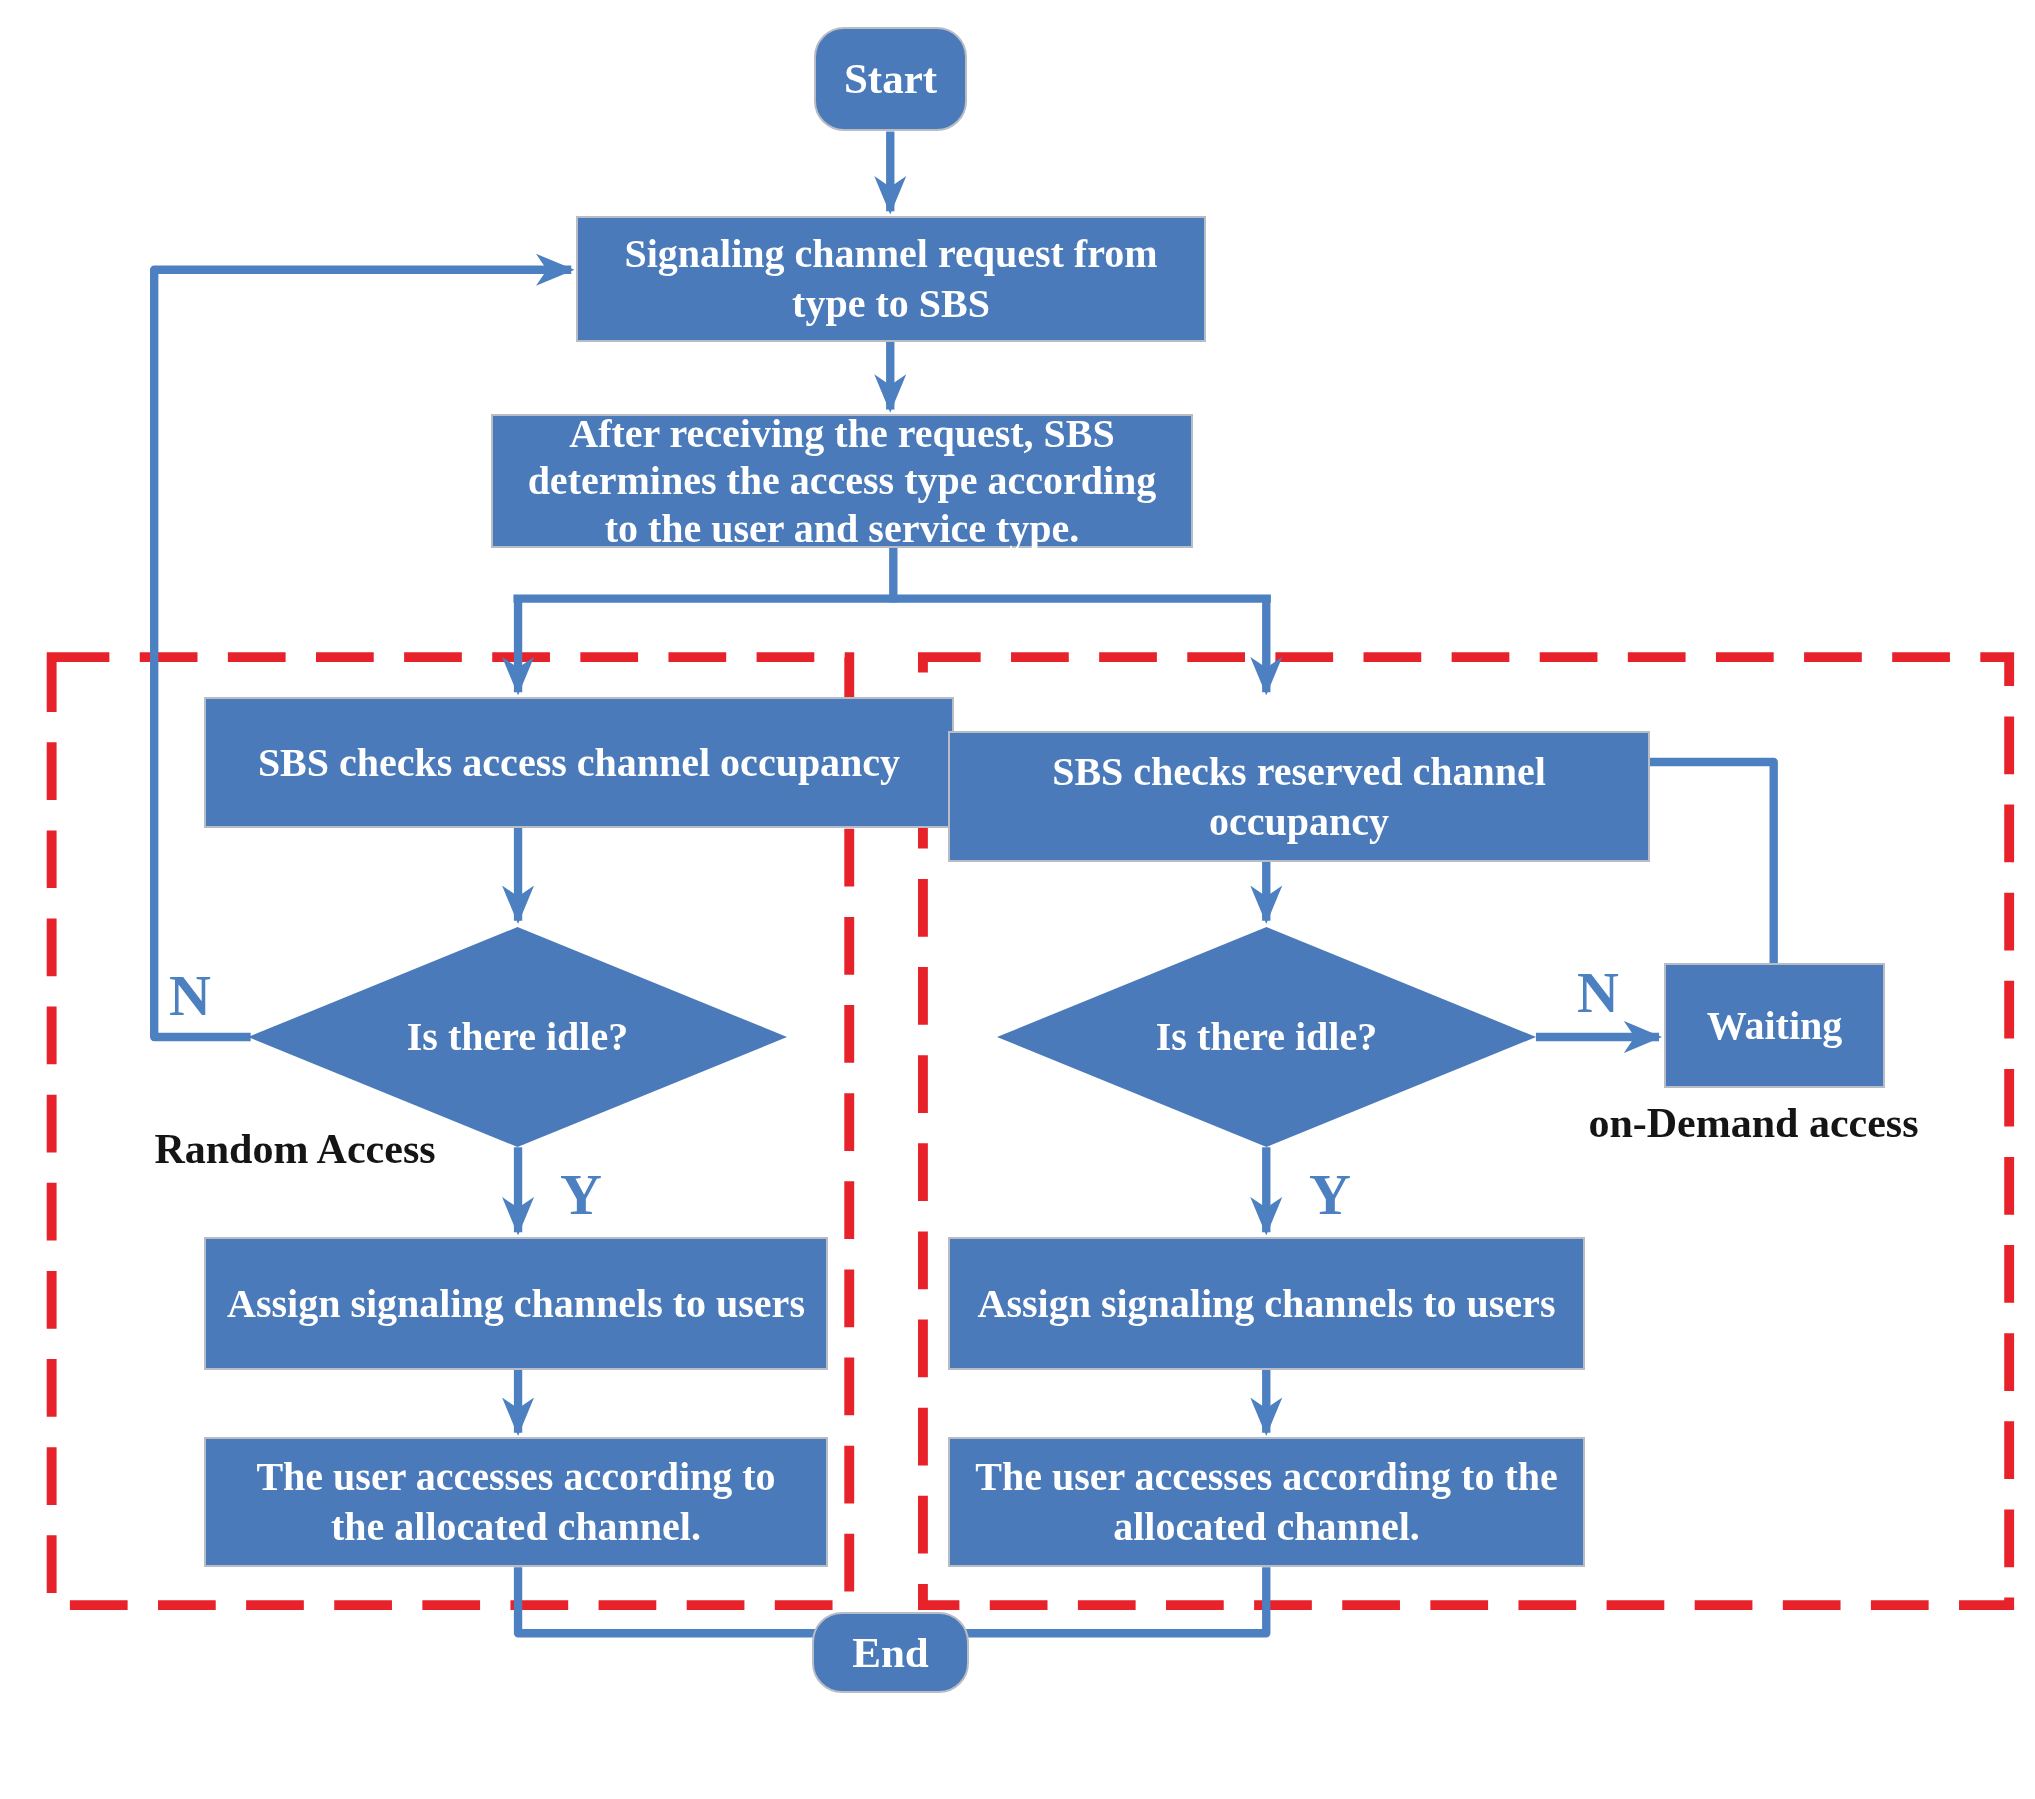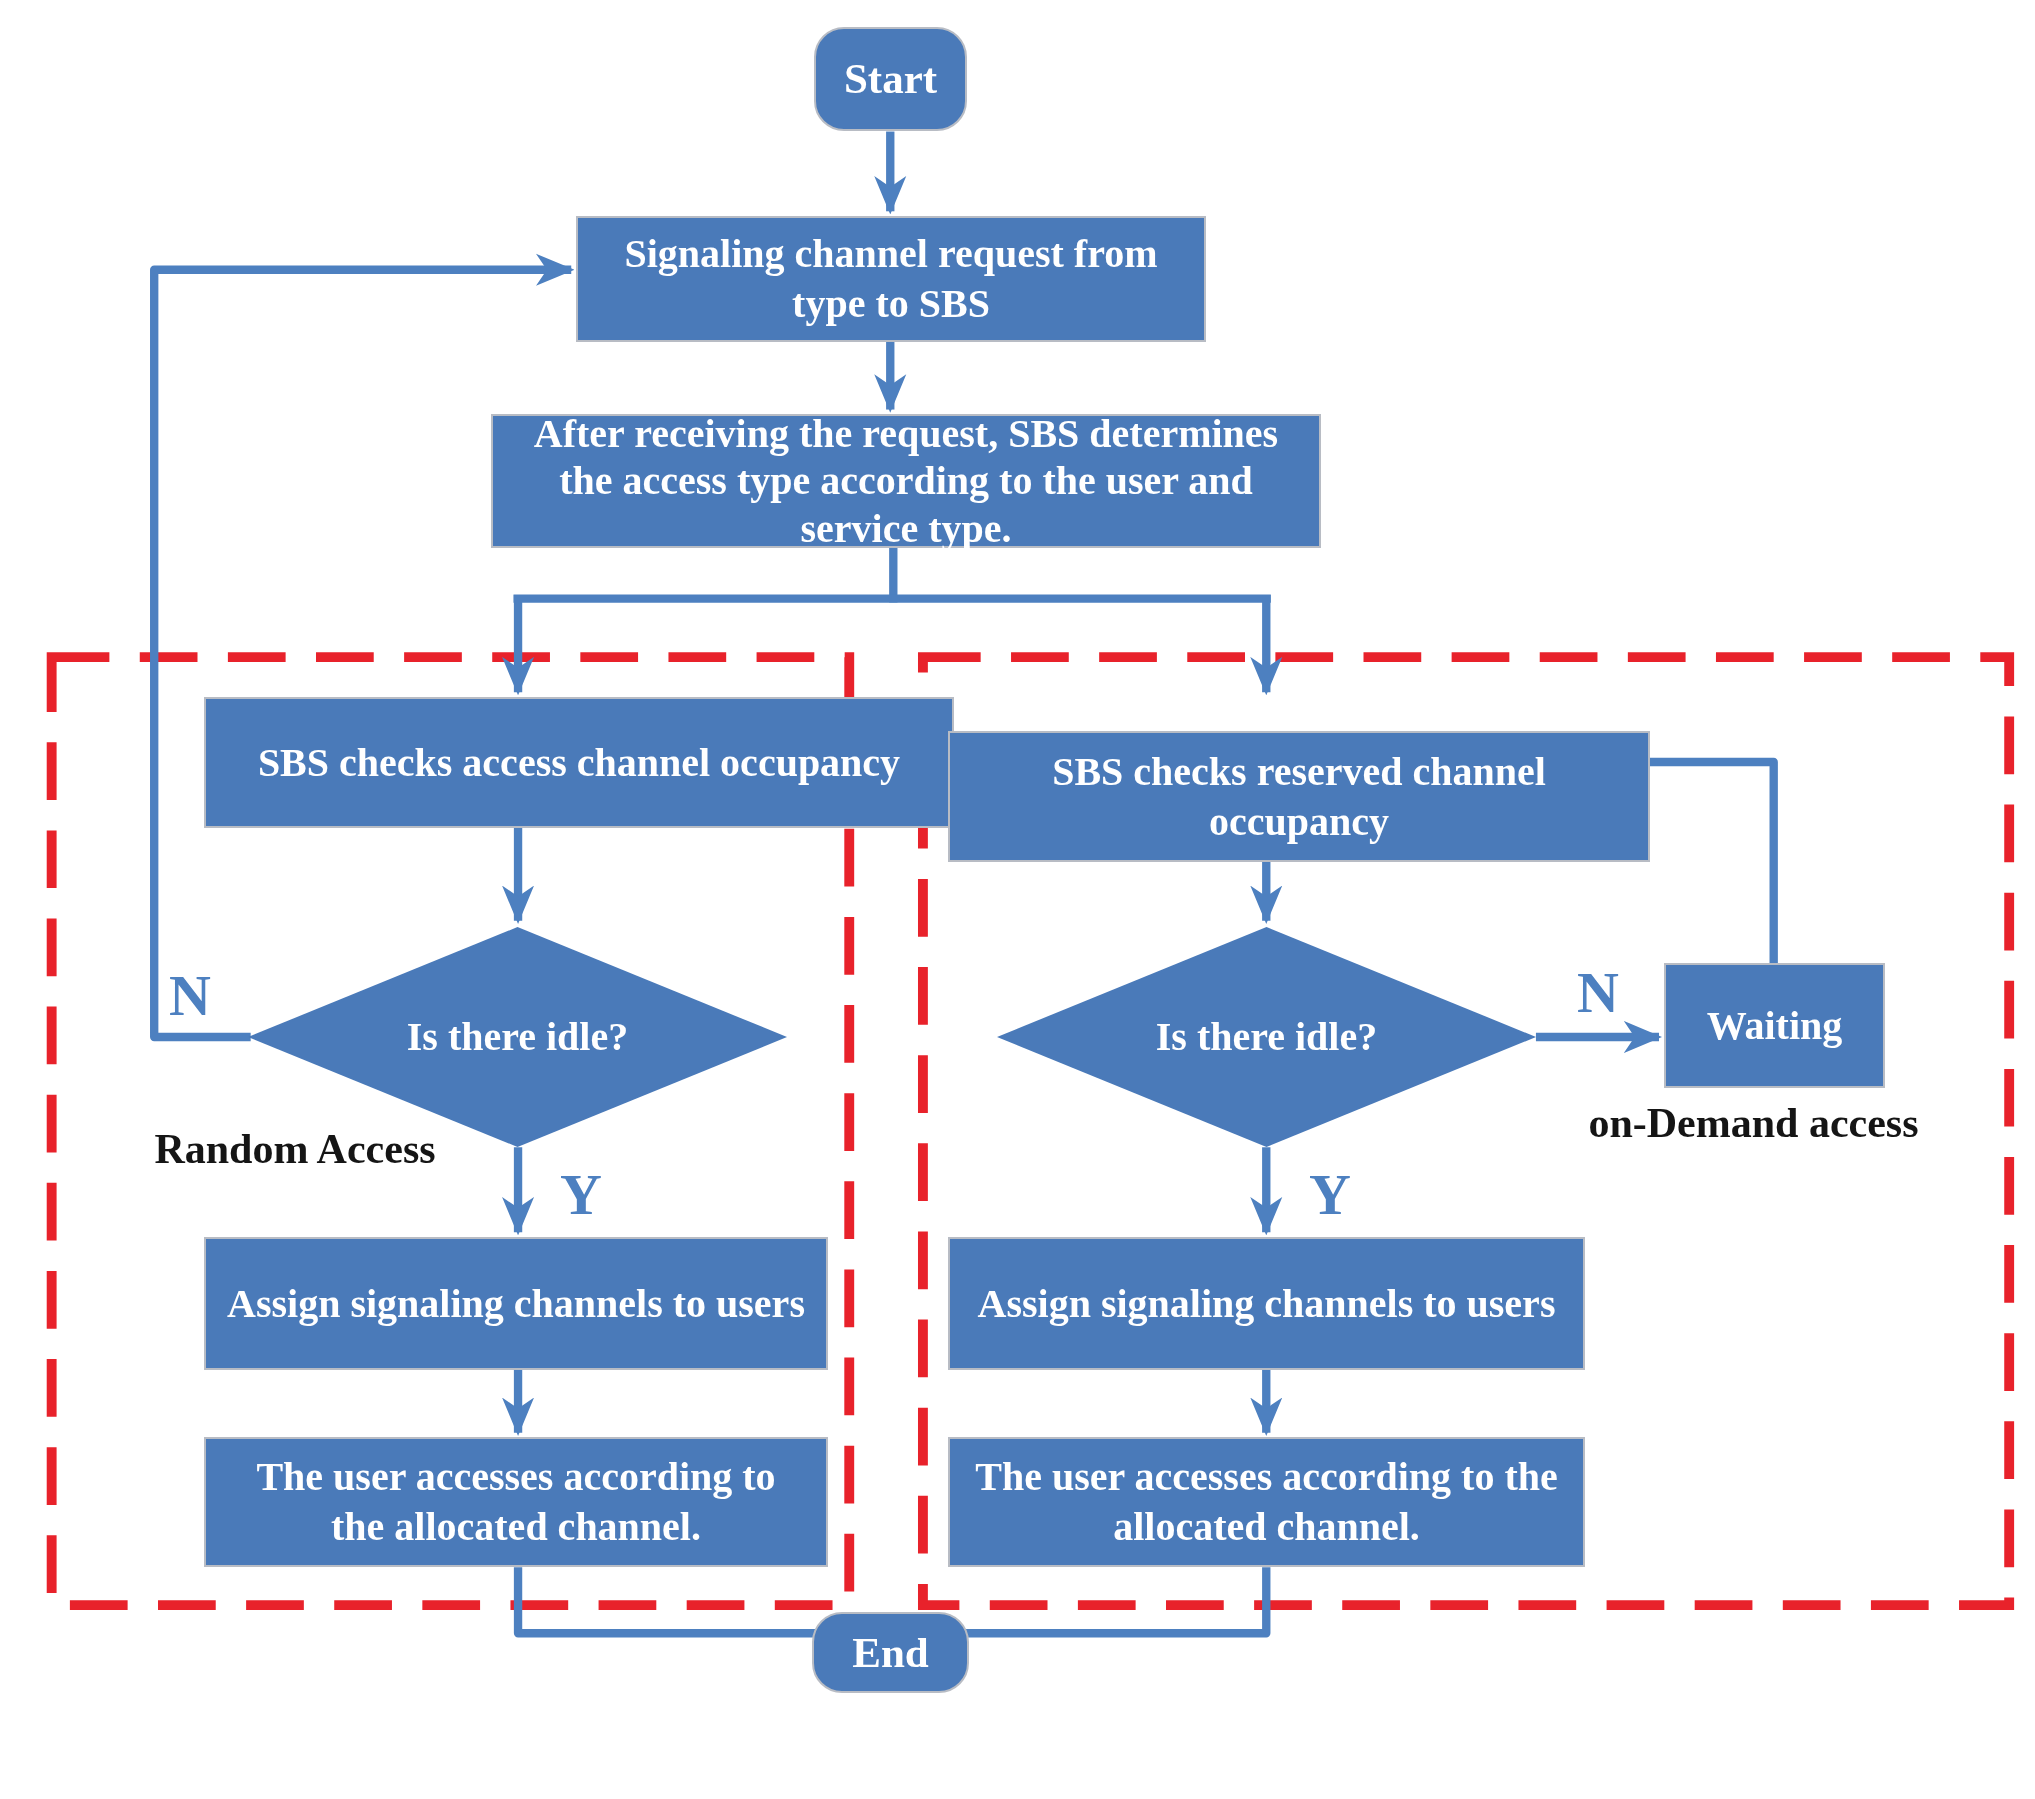--- a/index.html
+++ b/index.html
@@ -118,21 +118,21 @@
     <path class="edge" d="M1667 1803 L1667 1886" marker-end="url(#arrow)"></path>
 
     <path class="edge" d="M682 2063 L682 2150 L1667 2150 L1667 2063"></path>
     <path class="edge" d="M1175 2150 L1175 2220" marker-end="url(#arrow)"></path>
   </svg>
 
   <div class="node terminal" style="left:814px; top:27px; width:153px; height:104px;">Start</div>
 
   <div class="node" style="left:576px; top:216px; width:630px; height:126px;">Signaling channel request from type to SBS</div>
 
-  <div class="node" style="left:491px; top:414px; width:830px; height:134px; line-height:1.18;">After receiving the request, SBS determines the access type according to the user and service type.</div>
+  <div class="node" style="left:491px; top:414px; width:702px; height:134px; line-height:1.18;">After receiving the request, SBS determines the access type according to the user and service type.</div>
 
   <div class="node" style="left:204px; top:697px; width:750px; height:131px;">SBS checks access channel occupancy</div>
 
   <div class="node" style="left:948px; top:697px; width:702px; height:131px;margin-top:34px;">SBS checks reserved channel occupancy</div>
 
   <div class="node diamond" style="left:248px; top:927px; width:539px; height:220px;">Is there idle?</div>
 
   <div class="node diamond" style="left:997px; top:927px; width:539px; height:220px;">Is there idle?</div>
 
   <div class="node" style="left:204px; top:1237px; width:624px; height:133px;">Assign signaling channels to users</div>

